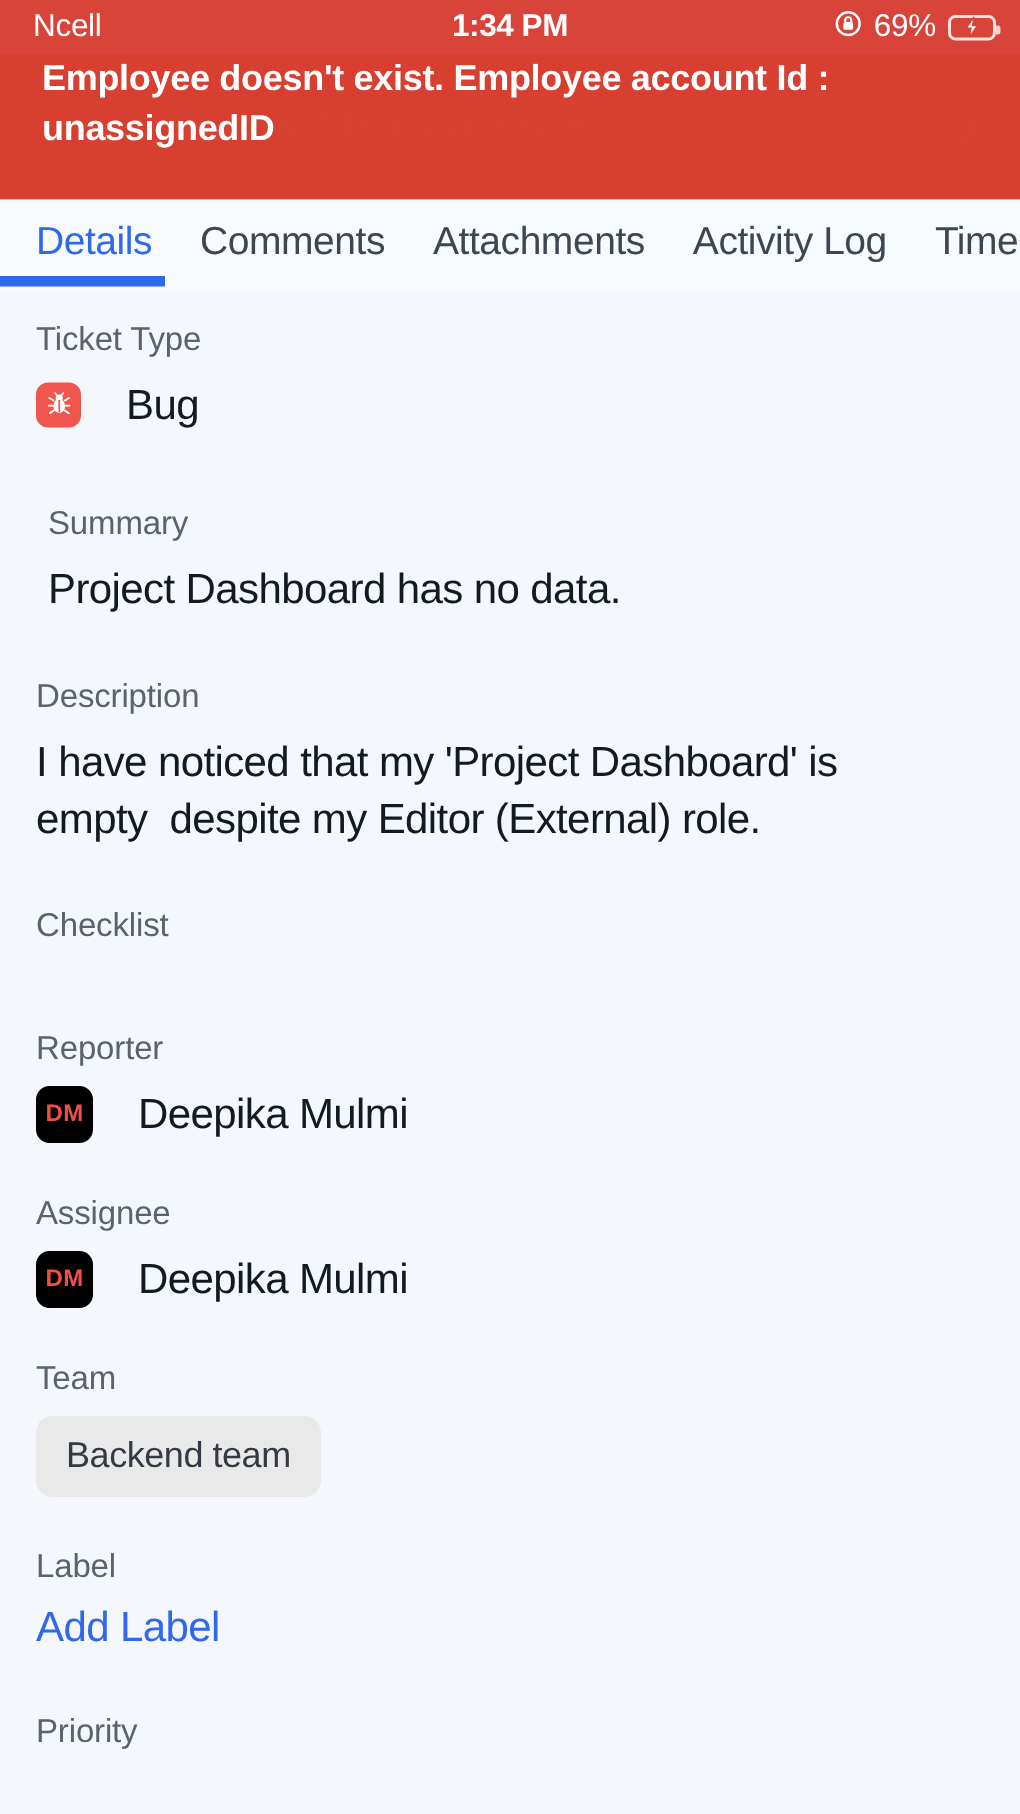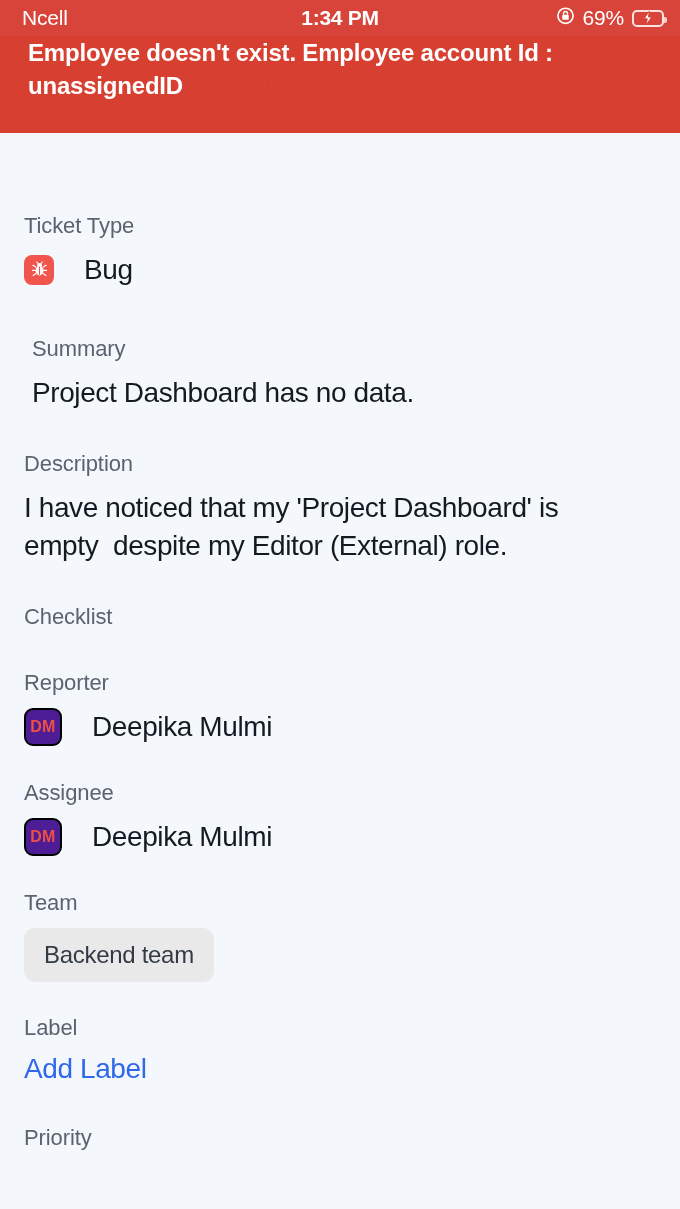--- a/index.html
+++ b/index.html
@@ -143,22 +143,22 @@
   .row { display:flex; align-items:center; gap:30px; }
 
   .bug-tile {
     width:30px;height:30px;border-radius:8px;
     background:#f0564e;
     display:flex;align-items:center;justify-content:center;
     flex:0 0 auto;
   }
   .avatar {
     width:38px;height:38px;border-radius:9px;
-    border:2px solid #000000;
-    background:#4c1d95;
+    border:6px solid #000000;
+    background:#000000;
     display:flex;align-items:center;justify-content:center;
     color:#ef4f45; font-size:16px; font-weight:600;
     letter-spacing:.3px; flex:0 0 auto;
   }
   .chip {
     display:inline-block;
     background:#e9e9ea;
     border-radius:11px;
     padding:13px 20px;
     font-size:24px; color:#333a43;
@@ -222,20 +222,28 @@
         <rect x="7.5" y="4.5" width="12" height="15" rx="2.2" fill="none" stroke="#fff" stroke-width="1.8"></rect>
         <rect x="4.5" y="7.5" width="12" height="15" rx="2.2" fill="none" stroke="#fff" stroke-width="1.8"></rect>
       </svg>
     </span>
   </div>
 
   <div id="banner">
     <div class="msg">Employee doesn't exist. Employee account Id : unassignedID</div>
   </div>
 
+  <div id="tabbar">
+    <div class="tab active">Details</div>
+    <div class="tab">Comments</div>
+    <div class="tab">Attachments</div>
+    <div class="tab">Activity Log</div>
+    <div class="tab">Time</div>
+    <div id="tab-underline"></div>
+  </div>
 
   <div id="body">
 
     <div class="field" style="margin-top:18px;">
       <div class="f-label">Ticket Type</div>
       <div class="row" style="margin-top:12px;">
         <span class="bug-tile">
           <svg viewBox="0 0 20 20" width="19" height="19">
             <ellipse cx="10" cy="11.2" rx="4.1" ry="5" fill="#ffffff"></ellipse>
             <circle cx="10" cy="5.6" r="2.5" fill="#ffffff"></circle>
@@ -255,21 +263,21 @@
 
     <div class="field" style="margin-top:40px;">
       <div class="f-label">Description</div>
       <div class="f-value" style="margin-top:12px; max-width:580px; white-space:pre-wrap;">I have noticed that my 'Project Dashboard' is empty  despite my Editor (External) role.</div>
     </div>
 
     <div class="field" style="margin-top:40px;">
       <div class="f-label">Checklist</div>
     </div>
 
-    <div class="field" style="margin-top:40px;">
+    <div class="field" style="margin-top:56px;">
       <div class="f-label">Reporter</div>
       <div class="row" style="margin-top:12px;">
         <span class="avatar">DM</span>
         <span class="f-value">Deepika Mulmi</span>
       </div>
     </div>
 
     <div class="field" style="margin-top:34px;">
       <div class="f-label">Assignee</div>
       <div class="row" style="margin-top:12px;">

